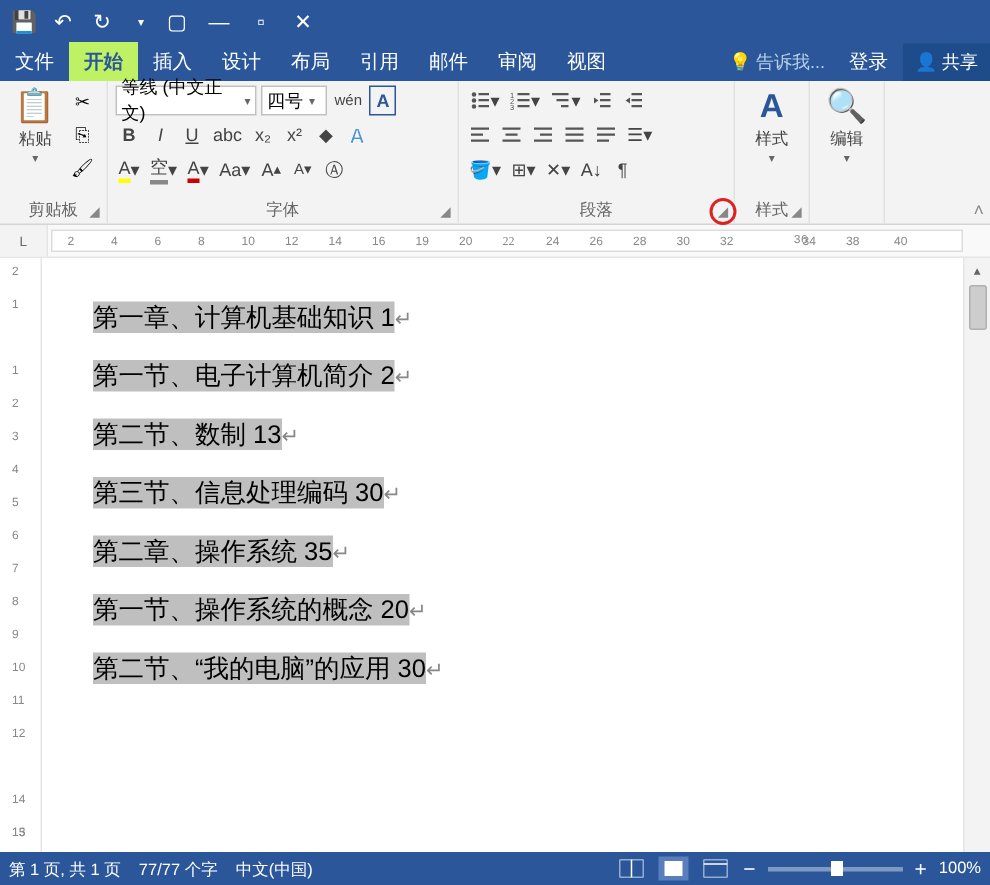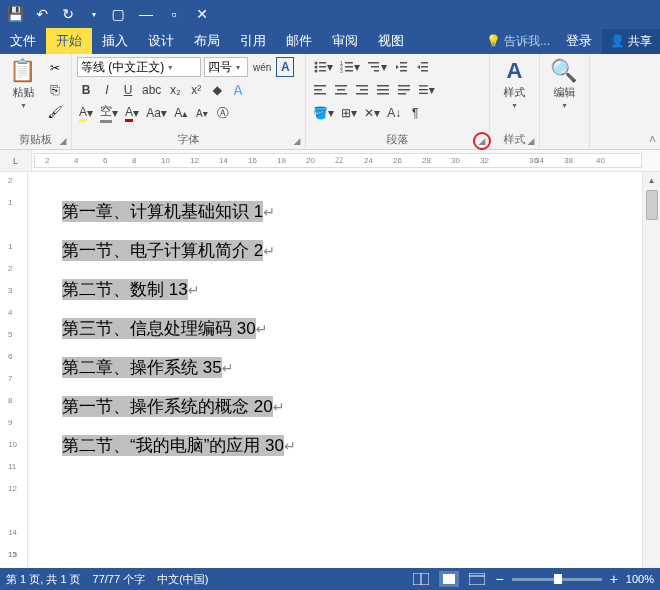--- a/index.html
+++ b/index.html
@@ -4,21 +4,21 @@
 <style>
 * { margin: 0; padding: 0; box-sizing: border-box; font-family: "Microsoft YaHei", sans-serif; }
 body { width: 660px; height: 590px; background: #fff; font-size: 12px; overflow: hidden; }
 .titlebar { background: #2b579a; color: #fff; height: 28px; display: flex; align-items: center; padding: 0 4px; }
 .tb-left { display: flex; align-items: center; gap: 2px; }
 .tb-icon { width: 24px; height: 24px; display: inline-flex; align-items: center; justify-content: center; font-size: 14px; }
 .tb-title { flex: 1; text-align: center; font-size: 13px; }
 .tb-right { display: flex; align-items: center; gap: 4px; }
 .tabs { background: #2b579a; color: #fff; display: flex; height: 26px; align-items: stretch; }
 .tab { padding: 4px 10px; font-size: 13px; cursor: pointer; display: flex; align-items: center; }
-.tab.active { background: #fde047; color: #2b579a; }
+.tab.active { background: #bef264; color: #2b579a; font-weight: bold; }
 .tab.file { background: #2b579a; color:#fff; }
 .tab-right { margin-left: auto; display: flex; align-items: center; }
 .tell { color: #b8d0e8; display: flex; align-items: center; gap: 3px; padding: 0 6px; font-size: 12px; }
 .share { background: #1e4c8a; padding: 4px 8px; display: flex; align-items: center; gap: 3px; }
 .ribbon { background: #f3f3f3; border-bottom: 1px solid #d4d4d4; height: 96px; display: flex; }
 .group { border-right: 1px solid #e1e1e1; padding: 2px 4px; display: flex; flex-direction: column; position: relative; }
 .group-label { text-align: center; font-size: 11px; color: #666; padding: 1px 0; height: 16px; display: flex; align-items: center; justify-content: center; }
 .group-content { flex: 1; display: flex; align-items: flex-start; }
 .big-btn { display: flex; flex-direction: column; align-items: center; justify-content: center; width: 42px; padding: 2px; gap: 1px; }
 .big-btn .bi { font-size: 22px; }
@@ -112,21 +112,21 @@
       </div>
     </div>
     <div class="group-label">剪贴板</div>
     <span class="launcher">◢</span>
   </div>
 
   <div class="group" style="width:234px">
     <div class="group-content">
       <div class="font-rows">
         <div class="font-row">
-          <div class="combo" style="width:124px">
+          <div class="combo" style="width:94px">
               <span>等线 (中文正文)</span>
               <span class="cd">▾</span>
             </div>
           <div class="combo" style="width:44px">
               <span>四号</span>
               <span class="cd">▾</span>
             </div>
           <span class="rbtn" style="font-size:10px">wén<br></span>
           <span class="rbtn" style="border:1px solid #2b579a;color:#2b579a;font-weight:bold">A</span>
         </div>

